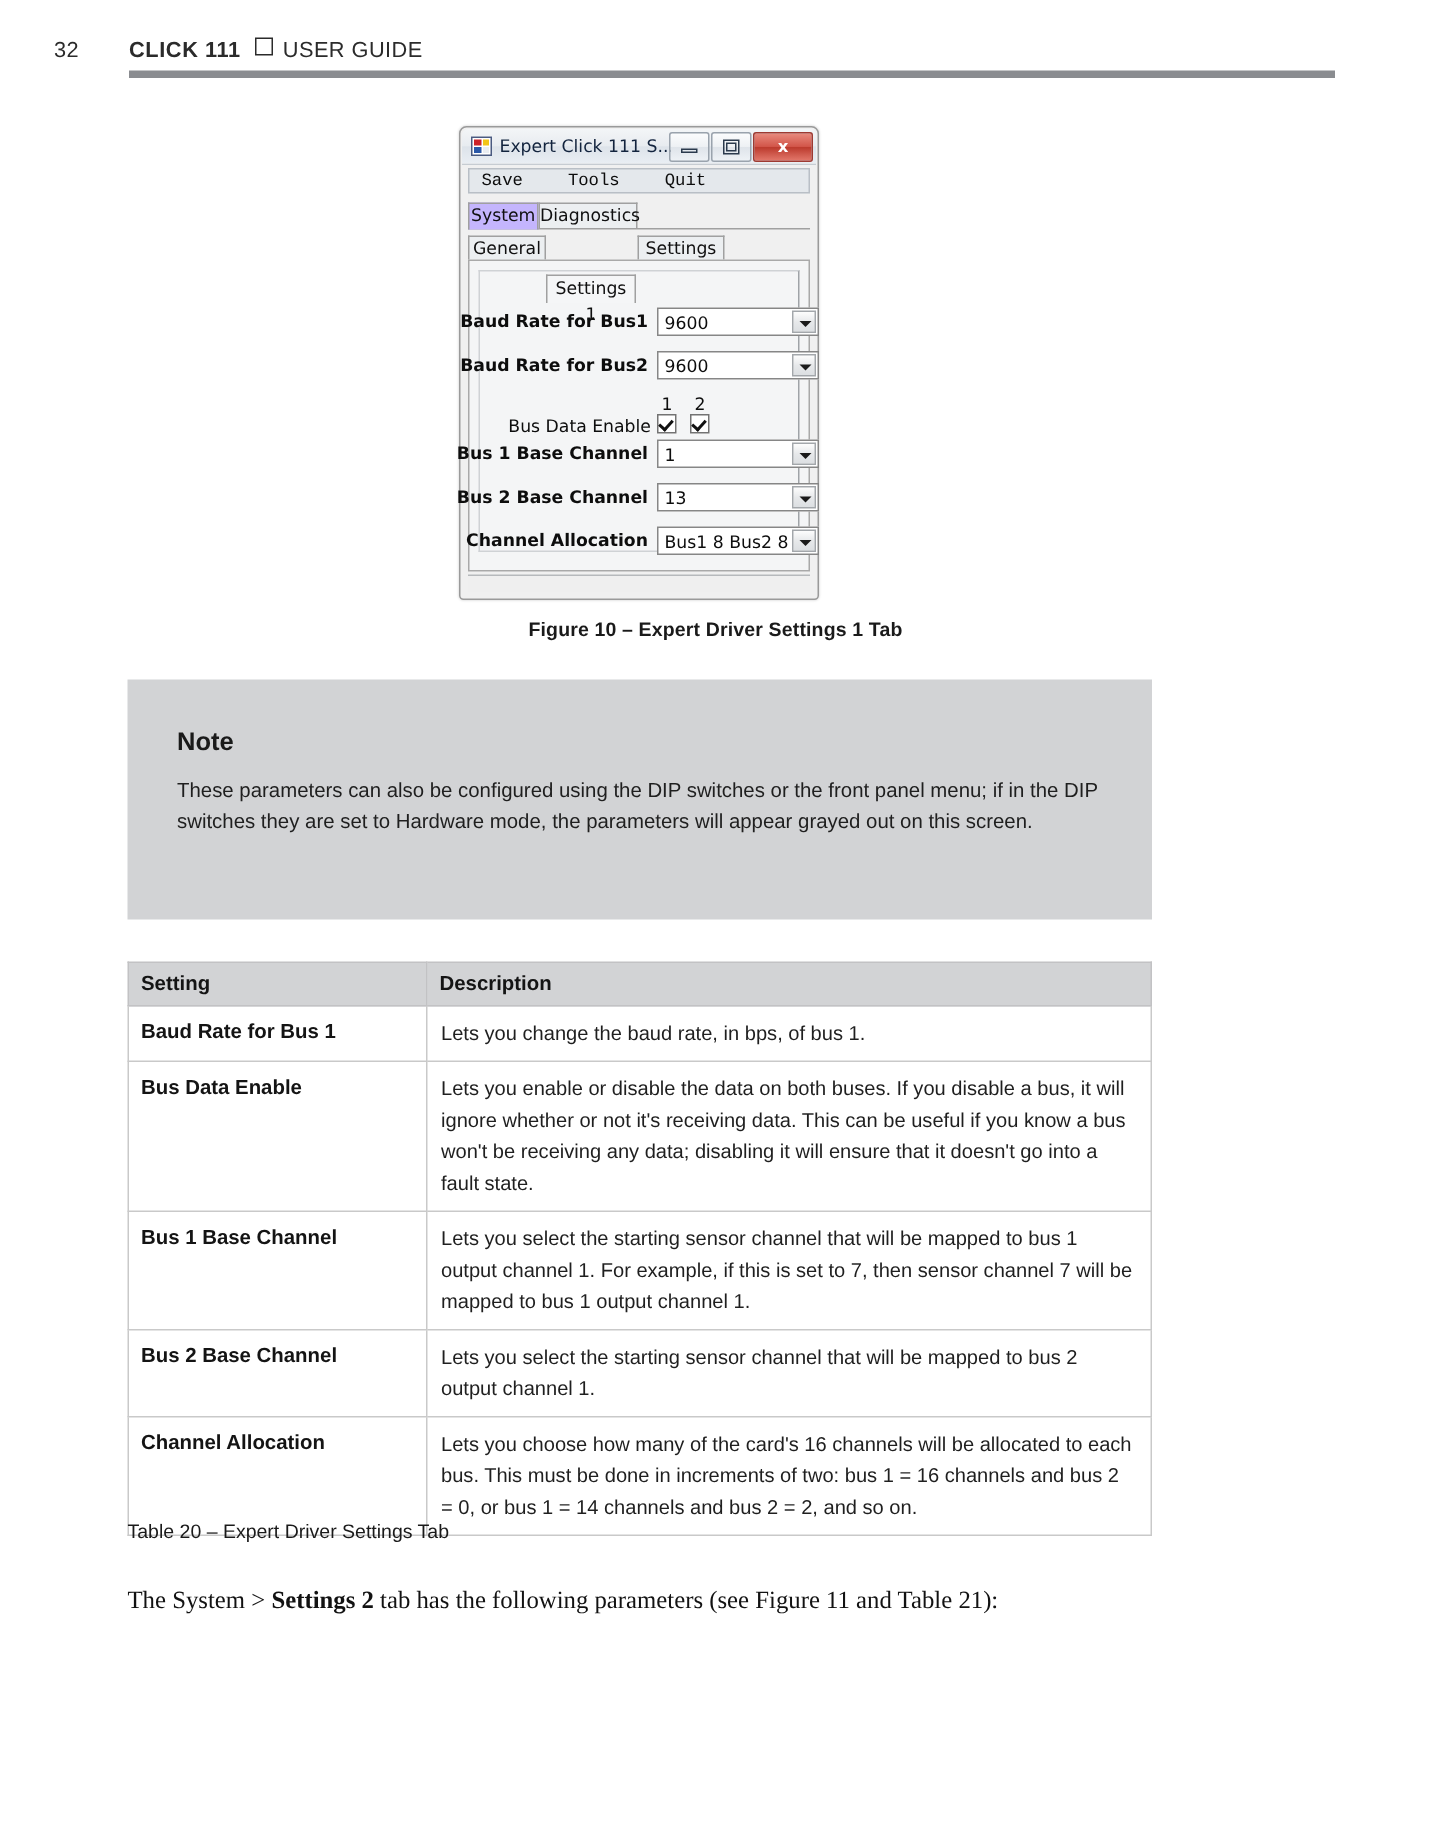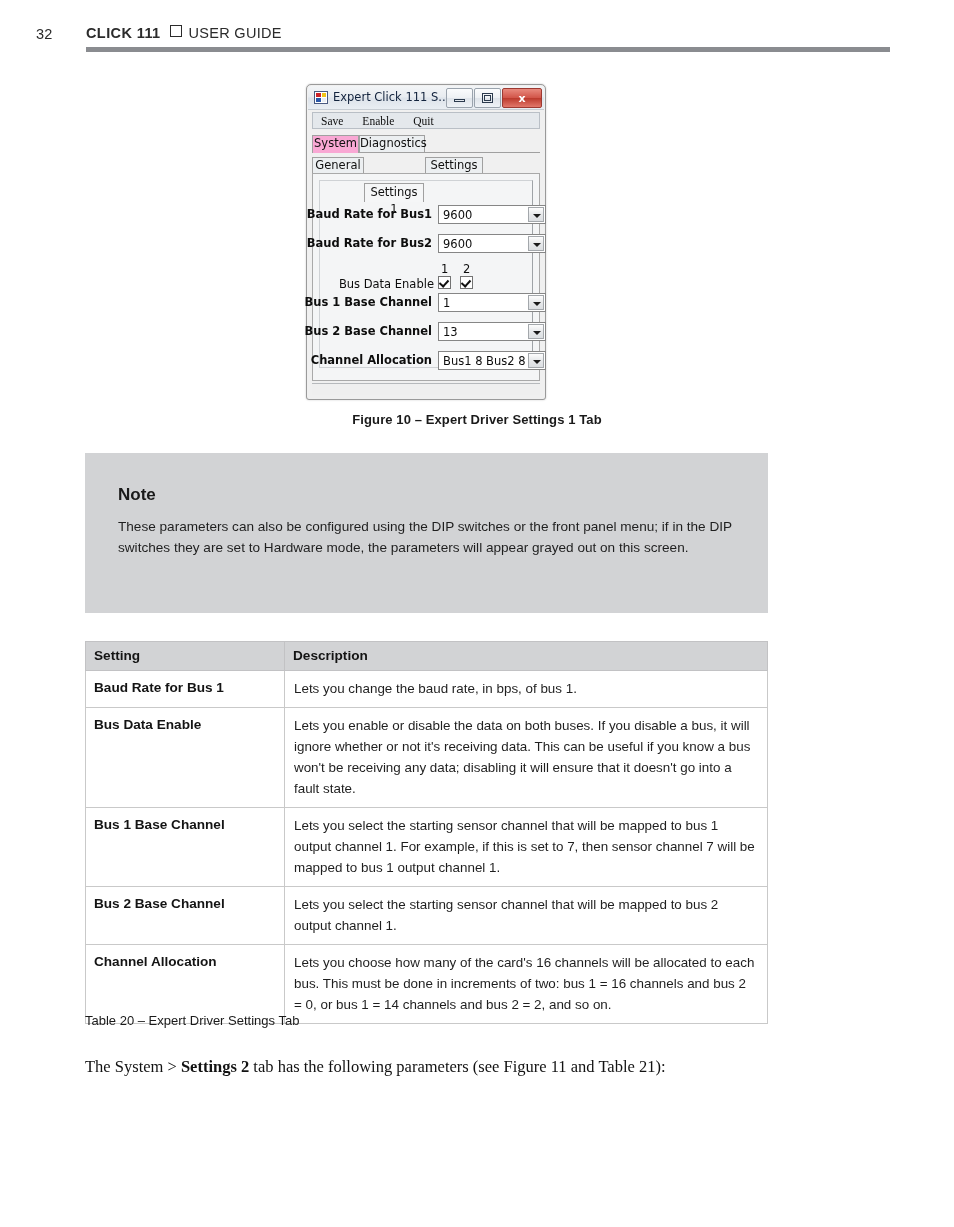--- a/index.html
+++ b/index.html
@@ -169,24 +169,24 @@
     position: absolute;
     left: 5px; top: 27px;
     width: 228px;
     height: 17px;
     background: #e4e8ec;
     border: 1px solid #b9bfc6;
     box-sizing: border-box;
     display: flex;
     align-items: center;
     padding-left: 8px;
-    gap: 19px;
+    gap: 30px;
     font-size: 11.5px;
     color: #0d0d0d;
-    font-family: Liberation Serif, serif;
+    font-family: Liberation Mono, monospace;
   }
   .menubar span { cursor: default; }
 
   
   .tabrow-outer {
     position: absolute;
     left: 5px; top: 50px;
     width: 228px;
     height: 17px;
     border-bottom: 1px solid #a0a0a0;
@@ -199,21 +199,21 @@
     font-size: 11.5px;
     font-family: "DejaVu Sans", sans-serif;
     color: #101010;
     line-height: 15px;
     text-align: center;
     background: #eceff1;
     border: 1px solid #a0a0a0;
     border-bottom: none;
   }
   .tab.sel {
-    background: #f9a8d4;
+    background: #c4b5fd;
     height: 18px;
     z-index: 3;
   }
   .tab-sys  { left: 0;  width: 47px; }
   .tab-diag { left: 47px; width: 66px; }
 
   .tabrow-inner {
     position: absolute;
     left: 5px; top: 70px;
     width: 228px;
@@ -493,21 +493,21 @@
             <span class="max-glyph"></span>
           </div>
         <div class="wb close">
             <span class="gl">x</span>
           </div>
       </div>
     </div>
 
     <div class="menubar">
       <span>Save</span>
-      <span>Enable</span>
+      <span>Tools</span>
       <span>Quit</span>
     </div>
 
     <div class="tabrow-outer">
       <div class="tab tab-sys sel">System</div>
       <div class="tab tab-diag">Diagnostics</div>
     </div>
 
     <div class="tabrow-inner">
       <div class="tab2 tab-gen">General</div>

